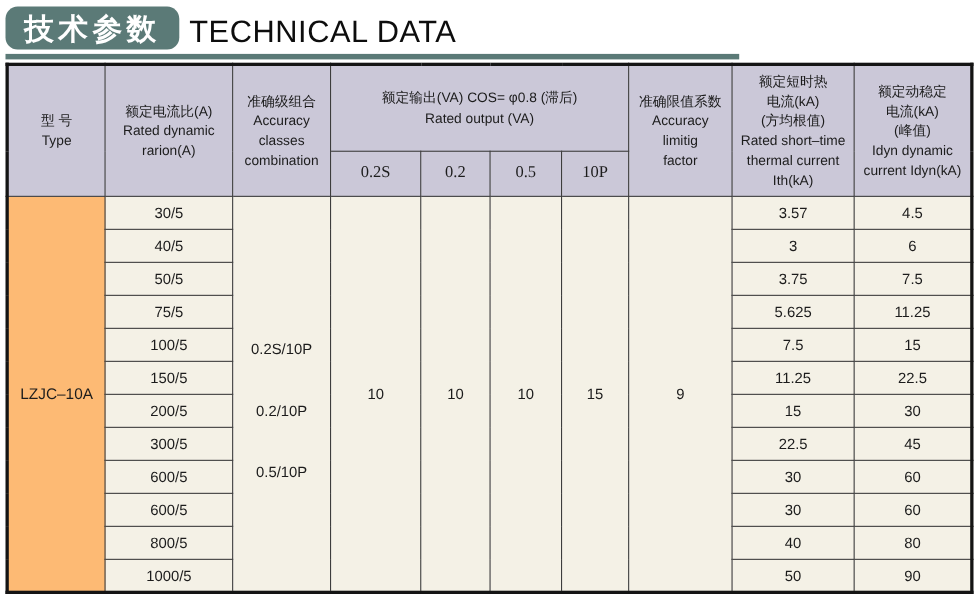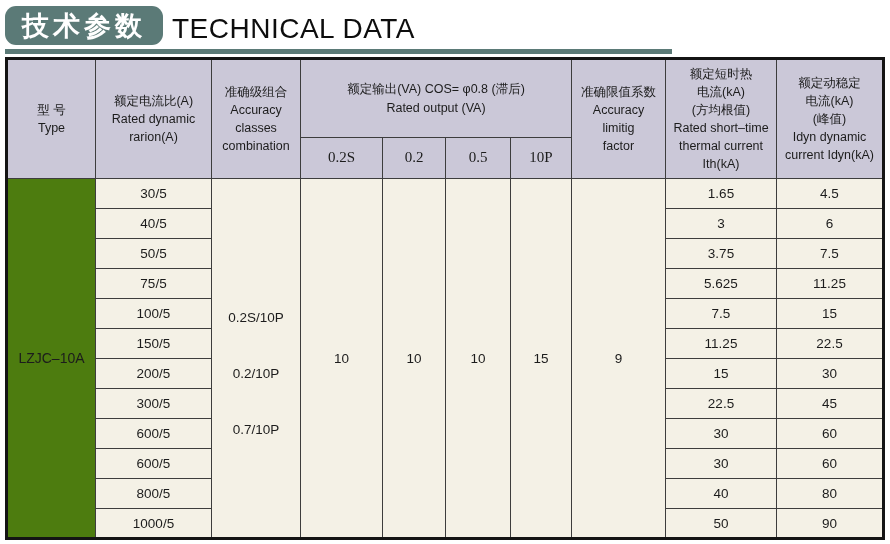--- a/index.html
+++ b/index.html
@@ -25,21 +25,21 @@
   table {
     width:880px; margin-left:5px; border-collapse:collapse; table-layout:fixed;
     border:3px solid #141414;
   }
   th, td { border:1px solid #3d3d3d; text-align:center; vertical-align:middle; padding:0 2px; }
   thead th { background:#cbc8d8; font-weight:normal; font-size:12.5px; line-height:1.45; }
   tr.h1 { height:79px; }
   tr.h2 { height:41px; }
   thead .sub { font-size:15px;font-family:Liberation Serif, serif; }
   tbody td { background:#f4f1e6; font-size:13.5px; height:30px; }
-  td.type-col { background:#4d7c0f; font-size:14px; }
+  td.type-col { background:#fdba74; font-size:14px; }
   td.combo div { line-height:1.8; font-size:13.5px;margin-top:32px; }
 </style>
 </head>
 <body>
 
 <div class="banner">
   <div class="banner-block">
     <span>技术参数</span>
   </div>
   <div class="banner-en">TECHNICAL DATA</div>
@@ -109,28 +109,28 @@
       <th class="sub">10P</th>
     </tr>
   </thead>
   <tbody>
     <tr>
       <td class="type-col" rowspan="12">LZJC–10A</td>
       <td>30/5</td>
       <td class="combo" rowspan="12">
         <div>0.2S/10P</div>
         <div>0.2/10P</div>
-        <div>0.7/10P</div>
+        <div>0.5/10P</div>
       </td>
       <td rowspan="12">10</td>
       <td rowspan="12">10</td>
       <td rowspan="12">10</td>
       <td rowspan="12">15</td>
       <td rowspan="12">9</td>
-      <td>1.65</td>
+      <td>3.57</td>
       <td>4.5</td>
     </tr>
     <tr>
       <td>40/5</td>
       <td>3</td>
       <td>6</td>
     </tr>
     <tr>
       <td>50/5</td>
       <td>3.75</td>

